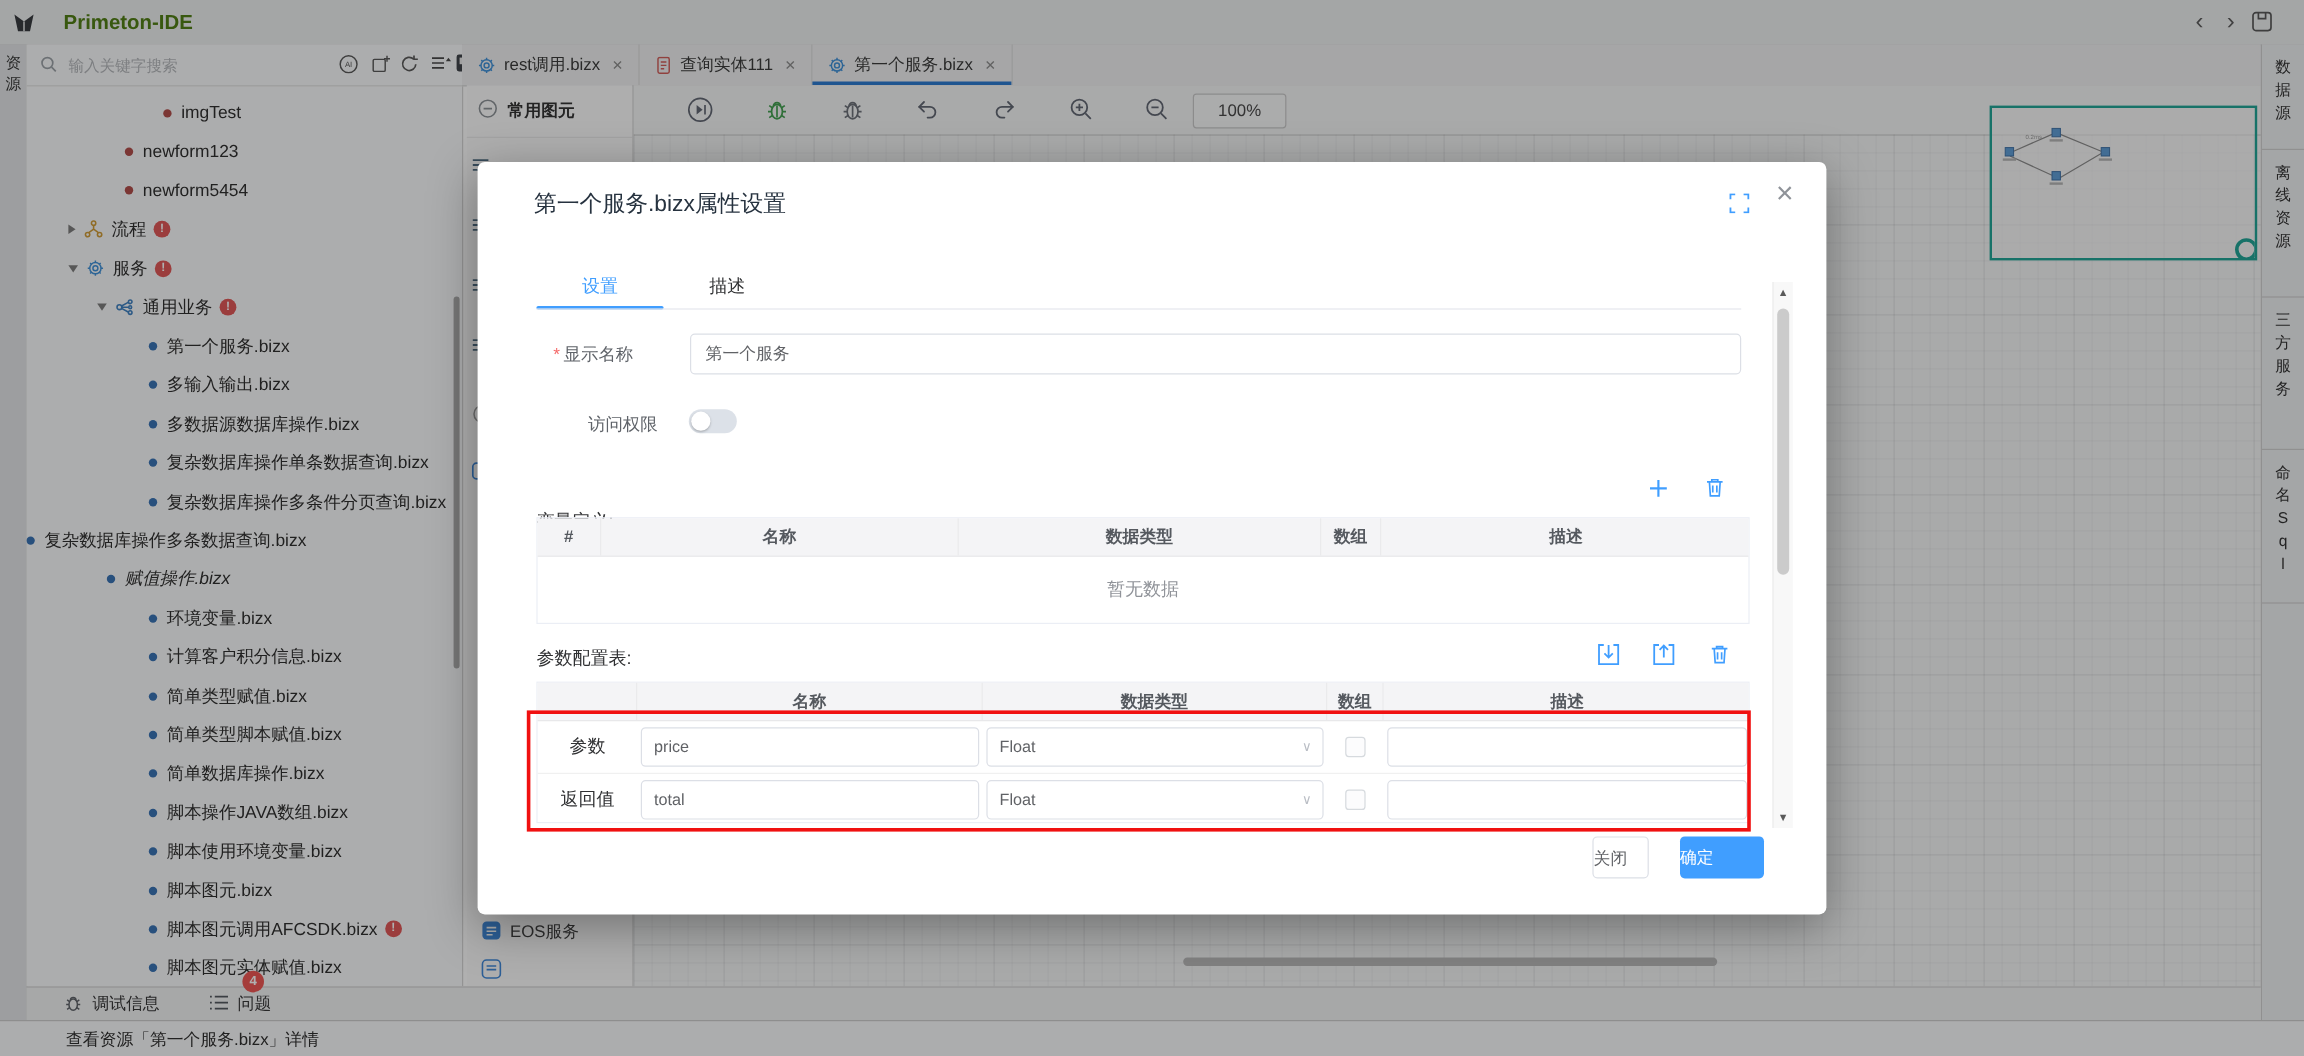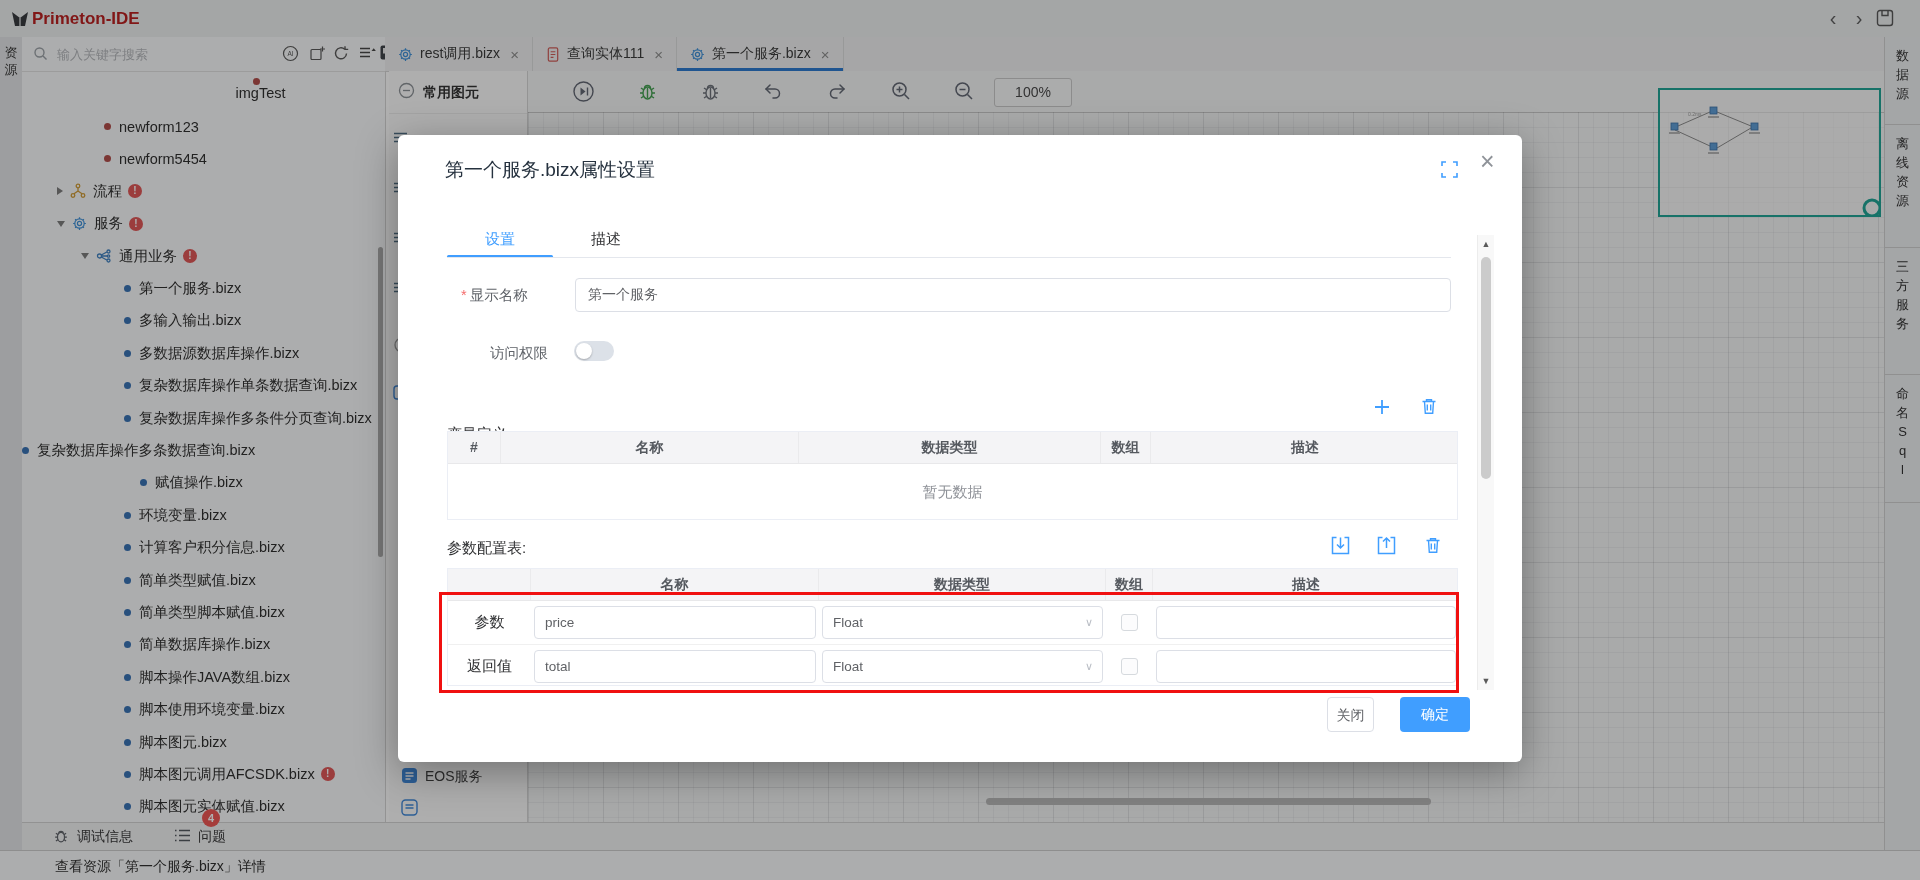--- a/index.html
+++ b/index.html
@@ -1,21 +1,21 @@
 <!DOCTYPE html>
 <html><head>
 <meta charset="utf-8">
 <style>
   html,body{margin:0;padding:0;background:#fff;font-family:"Liberation Sans","DejaVu Sans",sans-serif;}
   #app{position:relative;width:1920px;height:880px;overflow:hidden;background:#fff;}
   
   #base{position:absolute;inset:0;}
   .titlebar{position:absolute;left:0;top:0;width:1920px;height:37px;background:#eef0f1;border-bottom:1px solid #d8d8d8;display:flex;align-items:center;}
   .logo{margin-left:10px;display:flex;}
-  .apptitle{margin-left:2px;font-size:17px;font-weight:bold;color:#b91c1c;}
+  .apptitle{margin-left:23px;font-size:17px;font-weight:bold;color:#4d7c0f;}
   .winctl{position:absolute;top:0;height:36px;display:flex;align-items:center;font-size:20px;color:#5a5a5a;}
   .navchev{width:26px;text-align:center;cursor:default;}
   .left-rail{position:absolute;left:0;top:37px;width:22px;height:813px;background:#e3e5e7;border-right:1px solid #cfcfcf;}
   .rail-tab{margin-top:7px;text-align:center;font-size:13px;color:#333;line-height:17px;}
   .sidebar{position:absolute;left:22px;top:37px;width:363px;height:785px;background:#fafbfc;border-right:1px solid #d4d4d4;overflow:hidden;}
   .search-row{position:relative;height:34px;border-bottom:1px solid #e2e2e2;}
   .search-row .mag{position:absolute;left:11px;top:9px;}
   .search-row input{position:absolute;left:33px;top:4px;width:180px;height:24px;border:0;outline:0;background:transparent;font-size:13px;color:#444;font-family:inherit;}
   .search-row input::placeholder{color:#b3b6ba;}
   .sricon{position:absolute;top:8px;width:18px;height:18px;}
@@ -82,21 +82,21 @@
   .prow{display:flex;height:43px;border-top:1px solid #f0f0f0;box-sizing:border-box;}
   .prow:first-of-type{border-top:0;}
   .pcell{flex:none;display:flex;align-items:center;justify-content:center;box-sizing:border-box;}
   .pcell.cat{font-size:15px;color:#303133;}
   .ibox{flex:1;height:33px;margin:0 3px;border:1px solid #dcdfe6;border-radius:4px;display:flex;align-items:center;box-sizing:border-box;background:#fff;}
   .ibox input{flex:1;min-width:0;border:0;outline:0;background:transparent;padding:0 10px;font-size:13.5px;color:#606266;font-family:inherit;}
   .ibox .selval{flex:1;padding-left:10px;font-size:13.5px;color:#606266;}
   .ibox .chev{color:#b9bdc4;font-size:11px;margin-right:9px;}
   .cbox{width:15px;height:15px;border:1px solid #d6dade;border-radius:3px;background:#fcfcfd;}
   .redbox{position:absolute;left:41px;top:457px;width:1014px;height:95px;border:3px solid #f01010;pointer-events:none;}
-  .dbtn{position:absolute;height:35px;border-radius:4px;font-size:14px;text-align:center;line-height:35px;box-sizing:border-box;}
+  .dbtn{position:absolute;height:35px;border-radius:4px;font-size:14px;text-align:left;line-height:35px;box-sizing:border-box;}
   .dbtn.ghost{left:929px;top:562px;width:47px;border:1px solid #dcdfe6;color:#606266;background:#fff;}
   .dbtn.primary{left:1002px;top:562px;width:70px;background:#409eff;color:#fff;}
   .dscroll{position:absolute;left:1079px;top:100px;width:17px;height:455px;background:#f8f8f8;border-left:1px solid #ececec;box-sizing:border-box;}
   .dscroll .up,.dscroll .dn{position:absolute;left:0;width:16px;text-align:center;font-size:9px;color:#5a5a5a;}
   .dscroll .up{top:4px;} .dscroll .dn{bottom:4px;}
   .dscroll .thumb{position:absolute;left:3px;top:22px;width:10px;height:222px;background:#cbcbcb;border-radius:5px;}
 </style>
 </head>
 <body>
 
@@ -155,21 +155,21 @@
               <path d="M2 3.5h10M2 7.5h10M2 11.5h10" stroke="#444" stroke-width="1.4"></path>
               <path d="M13.5 6l2.2-2.8L17.9 6z" fill="#444"></path>
             </svg></span>
         <span class="sricon" style="left:358px"><svg width="17" height="15" viewBox="0 0 17 15">
               <rect x="0.5" y="0.5" width="16" height="14" rx="2" fill="#3b3f45"></rect>
               <rect x="3" y="3" width="7" height="5.5" fill="#e8e8e8"></rect>
               <path d="M10.5 11.5l2.2-2.2 2.2 2.2z" fill="#e8e8e8"></path>
             </svg></span>
       </div>
       <div class="tree">
-          <div class="trow" style="padding-left: 114px; flex-direction: column;">
+          <div class="trow" style="padding-left: 114px;">
             <span class="dot red"></span>
             <span class="tlabel">imgTest</span>
           </div>
           <div class="trow" style="padding-left: 82px;">
             <span class="dot red"></span>
             <span class="tlabel">newform123</span>
           </div>
           <div class="trow" style="padding-left: 82px;">
             <span class="dot red"></span>
             <span class="tlabel">newform5454</span>
@@ -230,21 +230,21 @@
             <span class="tlabel">复杂数据库操作单条数据查询.bizx</span>
           </div>
           <div class="trow" style="padding-left: 102px;">
             <span class="dot blue"></span>
             <span class="tlabel">复杂数据库操作多条件分页查询.bizx</span>
           </div>
           <div class="trow" style="">
             <span class="dot blue"></span>
             <span class="tlabel">复杂数据库操作多条数据查询.bizx</span>
           </div>
-          <div class="trow" style="padding-left: 118px;">
+          <div class="trow" style="padding-left: 67px; font-style: italic;">
             <span class="dot blue"></span>
             <span class="tlabel">赋值操作.bizx</span>
           </div>
           <div class="trow" style="padding-left: 102px;">
             <span class="dot blue"></span>
             <span class="tlabel">环境变量.bizx</span>
           </div>
           <div class="trow" style="padding-left: 102px;">
             <span class="dot blue"></span>
             <span class="tlabel">计算客户积分信息.bizx</span>

